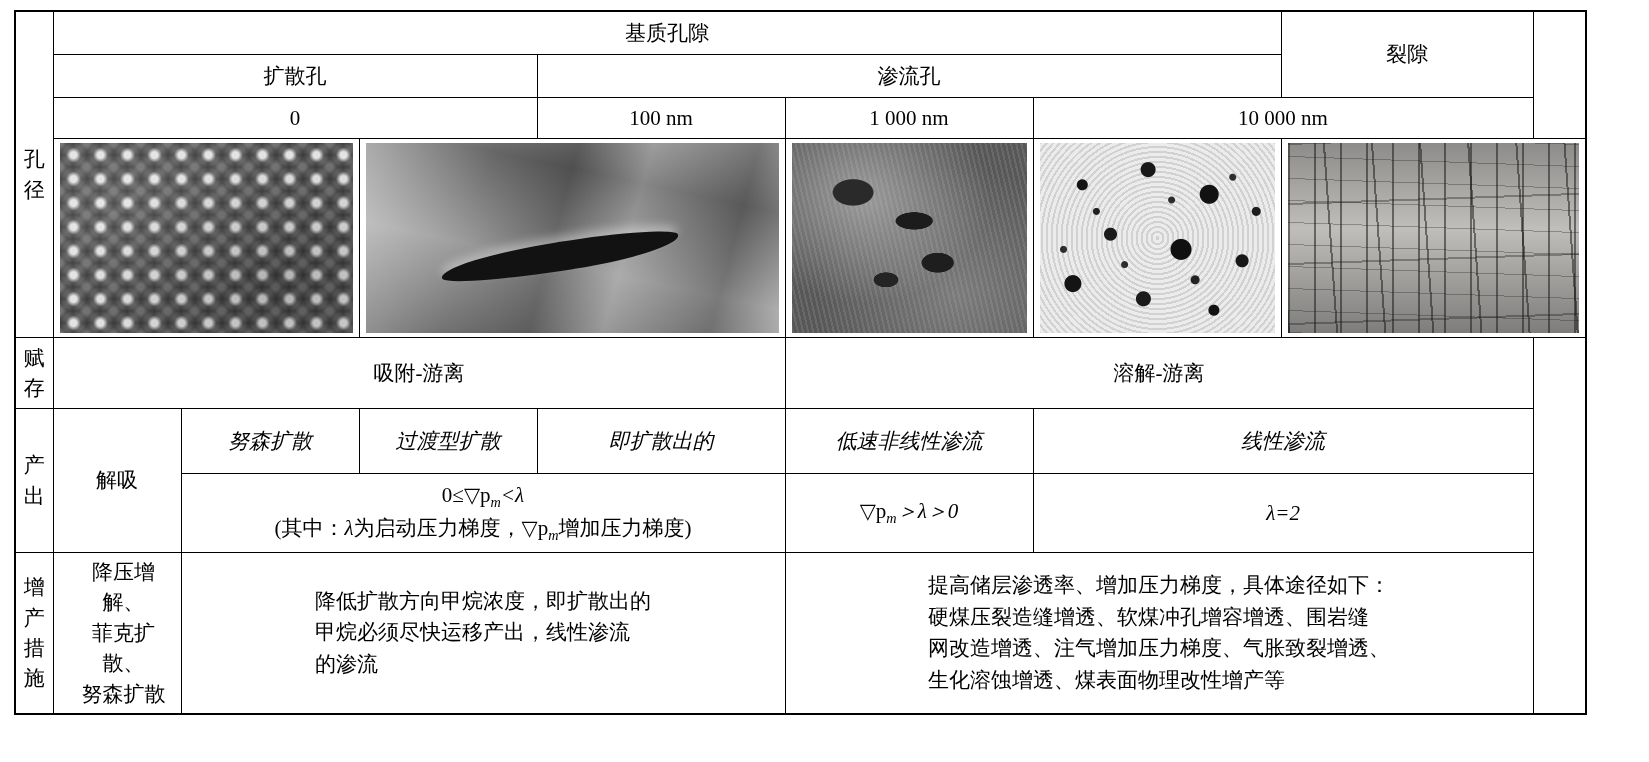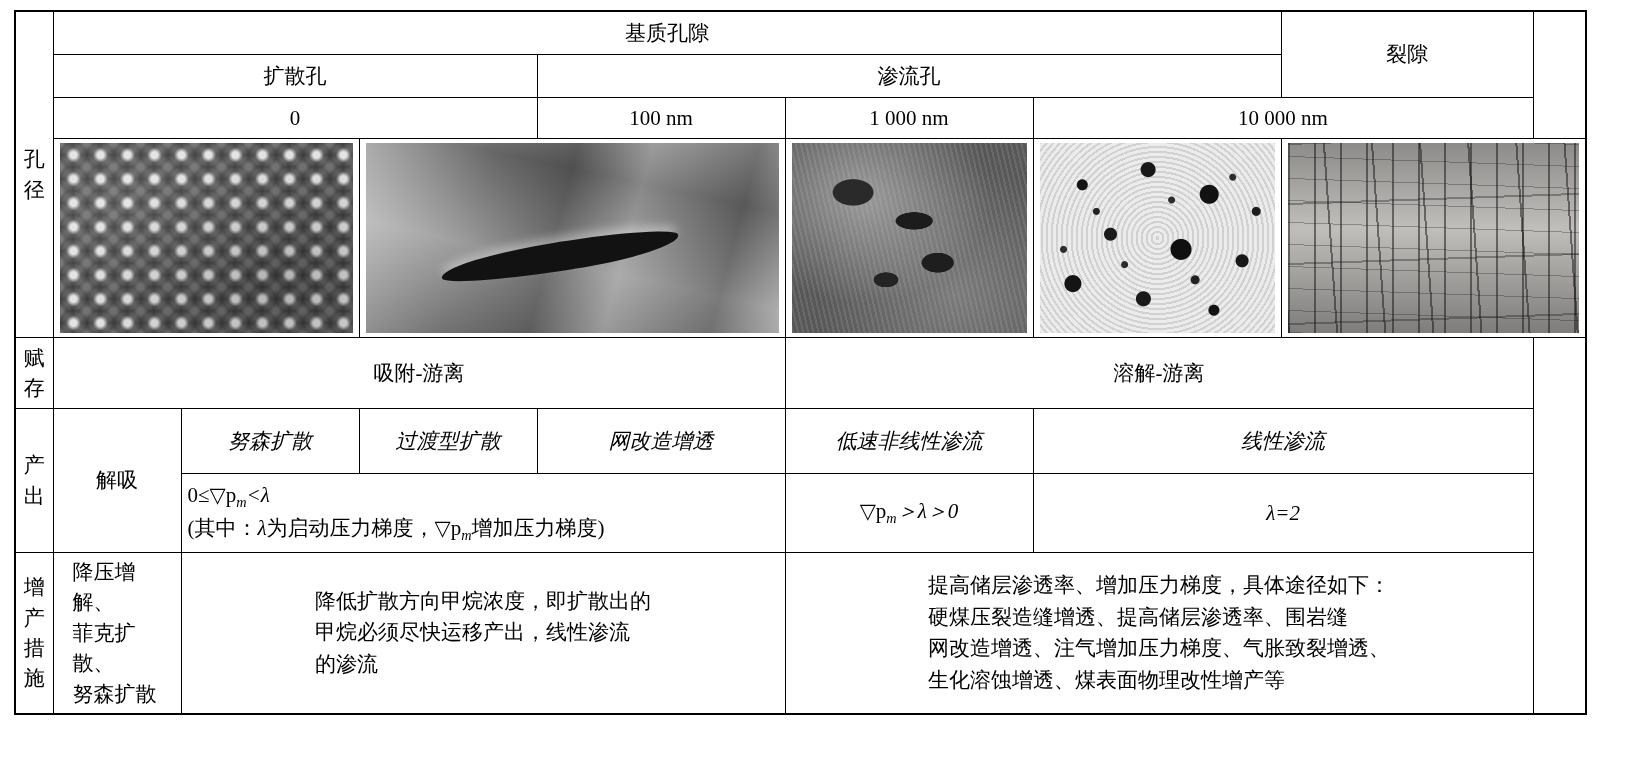--- a/index.html
+++ b/index.html
@@ -175,21 +175,21 @@
     text-align: left;
   }
   .cell-left-pad {
     text-align: left;
     padding-left: 14px;
     padding-right: 10px;
   }
   .italic { font-style: italic; }
   sub { font-size: 0.68em; }
   .multiline {
-    text-align: left;
+    text-align: center;
     line-height: 1.45;
   }
   .center-block {
     text-align: left;
     display: inline-block;
     line-height: 1.5;
   }
   td.tall { height: 56px; font-style: italic; }
 </style>
 </head>
@@ -264,21 +264,21 @@
     <tr>
       <td class="rowlabel" rowspan="2">
         <div class="vstack">
           <span>产</span>
           <span>出</span>
         </div>
       </td>
       <td rowspan="2">解吸</td>
       <td class="tall">努森扩散</td>
       <td class="tall">过渡型扩散</td>
-      <td class="tall">网改造增透</td>
+      <td class="tall">即扩散出的</td>
       <td class="tall">低速非线性渗流</td>
       <td class="tall" colspan="2">线性渗流</td>
     </tr>
 
     <tr>
       <td class="cell-left-pad" colspan="3" style="height:70px">
         <div class="multiline">
           <div><span>0≤▽p</span><sub class="italic">m</sub><span class="italic">&lt;λ</span></div>
           <div><span>(其中：</span><span class="italic">λ</span><span>为启动压力梯度，▽p</span><sub class="italic">m</sub><span>增加压力梯度)</span></div>
         </div>
@@ -306,21 +306,21 @@
       <td colspan="3">
         <div class="center-block">
           <div>降低扩散方向甲烷浓度，即扩散出的</div>
           <div>甲烷必须尽快运移产出，线性渗流</div>
           <div>的渗流</div>
         </div>
       </td>
       <td colspan="3">
         <div class="center-block">
           <div>提高储层渗透率、增加压力梯度，具体途径如下：</div>
-          <div>硬煤压裂造缝增透、提高储层渗透率、围岩缝</div>
+          <div>硬煤压裂造缝增透、软煤冲孔增容增透、围岩缝</div>
           <div>网改造增透、注气增加压力梯度、气胀致裂增透、</div>
           <div>生化溶蚀增透、煤表面物理改性增产等</div>
         </div>
       </td>
     </tr>
   </tbody>
     </table>
 </div>
 
 </body></html>

